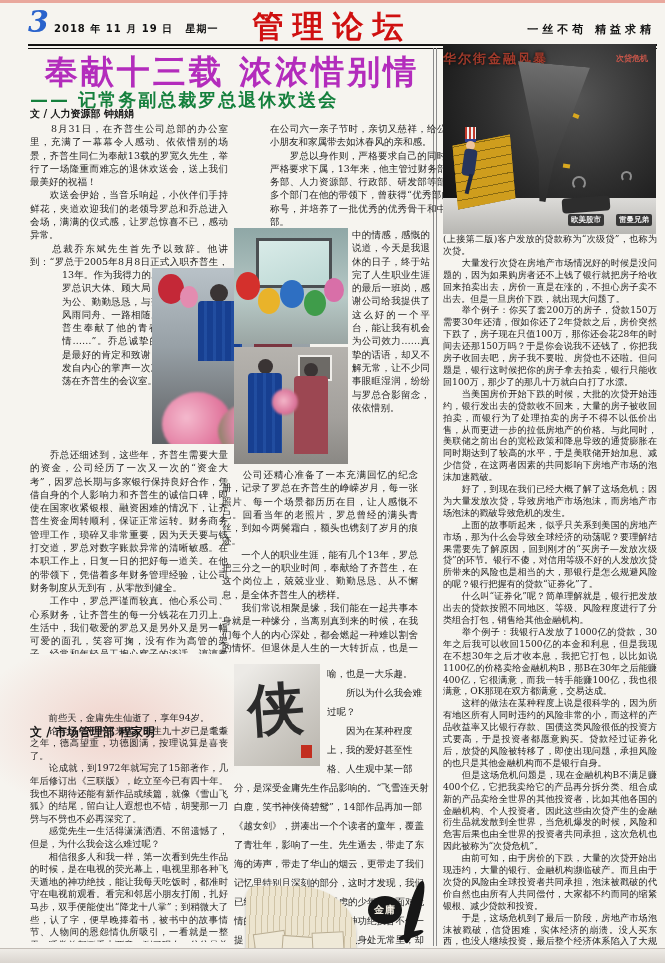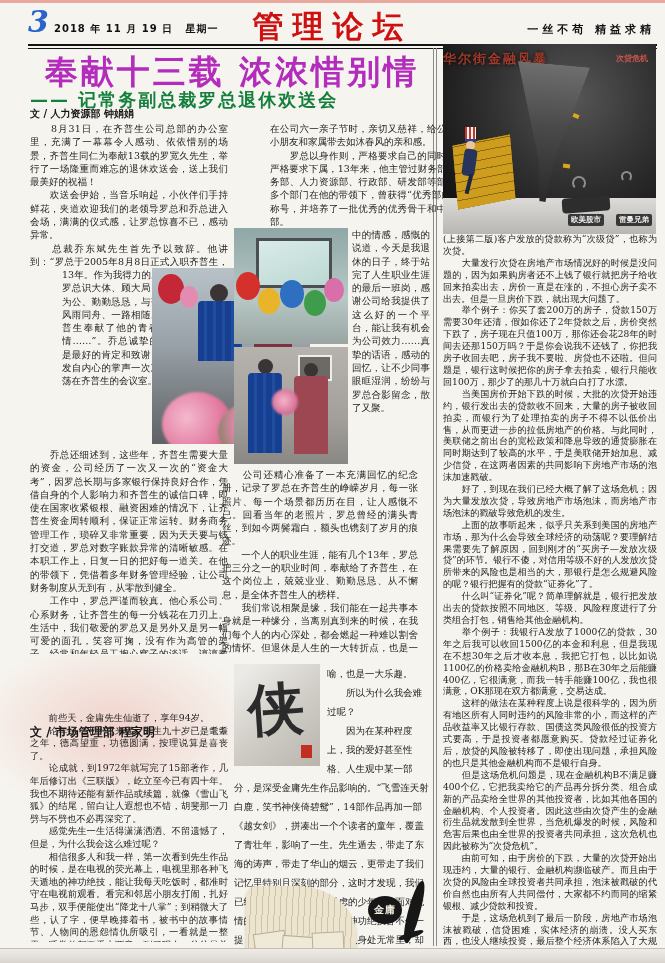--- a/index.html
+++ b/index.html
@@ -106,21 +106,21 @@
 
   <div class="tb" style="left:30px;top:122px;width:198px;height:144px;">　　8月31日，在齐普生公司总部的办公室里，充满了一幕幕令人感动、依依惜别的场景，齐普生同仁为奉献13载的罗宽久先生，举行了一场隆重而难忘的退休欢送会，送上我们最美好的祝福！
 　　欢送会伊始，当音乐响起，小伙伴们手持鲜花，夹道欢迎我们的老领导罗总和乔总进入会场，满满的仪式感，让罗总惊喜不已，感动异常。
 　　总裁乔东斌先生首先予以致辞。他讲到：“罗总于2005年8月8日正式入职齐普生，为齐普生整整服务</div>
   <div class="tb" style="left:30px;top:268px;width:118px;height:178px;margin-left:32px;">13年。作为我得力的助手，罗总识大体、顾大局，一心为公、勤勤恳恳，与齐普生风雨同舟、一路相随。为齐普生奉献了他的青春和热情……”。乔总诚挚的评价是最好的肯定和致谢，大伙发自内心的掌声一次次地回荡在齐普生的会议室。</div>
   <div class="tb" style="left:30px;top:448px;width:198px;height:206px;">　　乔总还细述到，这些年，齐普生需要大量的资金，公司经历了一次又一次的“资金大考”，因罗总长期与多家银行保持良好合作，凭借自身的个人影响力和齐普生的诚信口碑，即使在国家收紧银根、融资困难的情况下，让齐普生资金周转顺利，保证正常运转。财务商务管理工作，琐碎又非常重要，因为天天要与钱打交道，罗总对数字账款异常的清晰敏感。在本职工作上，日复一日的把好每一道关。在他的带领下，凭借着多年财务管理经验，让公司财务制度从无到有，从零散到健全。
 　　工作中，罗总严谨而较真。他心系公司、心系财务，让齐普生的每一分钱花在刀刃上。生活中，我们敬爱的罗总又是另外又是另一幅可爱的面孔，笑容可掬，没有作为高管的架子，经常和年轻员工掏心窝子的谈话、谆谆教导，把宝贵的人生经验授予年轻人。</div>
   <div class="tb" style="left:234px;top:122px;width:196px;height:104px;margin-left:36px;">在公司六一亲子节时，亲切又慈祥，给公司的小朋友和家属带去如沐春风的亲和感。
 　　罗总以身作则，严格要求自己的同时，也严格要求下属，13年来，他主管过财务部、商务部、人力资源部、行政部、研发部等部门，多个部门在他的带领下，曾获得“优秀部门”的称号，并培养了一批优秀的优秀骨干和中层干部。
 　　“人生易老天难老，岁岁重阳，今又重阳，战地黄花分外香……”罗总首先以一首诗词表达了自己心</div>
-  <div class="tb" style="left:352px;top:228px;width:78px;height:236px;">中的情感，感慨的说道，今天是我退休的日子，终于站完了人生职业生涯的最后一班岗，感谢公司给我提供了这么好的一个平台，能让我有机会为公司效力……真挚的话语，感动的回忆，让不少同事眼眶湿润，纷纷与罗总合影留念，散了又聚。</div>
+  <div class="tb" style="left:352px;top:228px;width:78px;height:236px;">中的情感，感慨的说道，今天是我退休的日子，终于站完了人生职业生涯的最后一班岗，感谢公司给我提供了这么好的一个平台，能让我有机会为公司效力……真挚的话语，却又不解无常，让不少同事眼眶湿润，纷纷与罗总合影留念，依依惜别。</div>
   <div class="tb" style="left:222px;top:468px;width:196px;height:188px;">　　公司还精心准备了一本充满回忆的纪念册，记录了罗总在齐普生的峥嵘岁月，每一张照片、每一个场景都历历在目，让人感慨不已。回看当年的老照片，罗总曾经的满头青丝，到如今两鬓霜白，额头也镌刻了岁月的痕迹。
 　　一个人的职业生涯，能有几个13年，罗总把三分之一的职业时间，奉献给了齐普生，在这个岗位上，兢兢业业、勤勤恳恳、从不懈息，是全体齐普生人的榜样。
 　　我们常说相聚是缘，我们能在一起共事本身就是一种缘分，当离别真到来的时候，在我们每个人的内心深处，都会燃起一种难以割舍的情怀。但退休是人生的一大转折点，也是一个全新的开始，我们衷心祝福罗总能够卸下工作的重担，开始新的退休生活，照顾家庭、锻炼身体，享受美好的生活！</div>
 
   <div class="ph ph-a" style="left:152px;top:268px;width:158px;height:176px;">
     <div class="balloon" style="left:6px;top:6px;width:26px;height:30px;background:#c42837;"></div>
     <div class="balloon" style="left:28px;top:18px;width:18px;height:22px;background:#e38cb0;"></div>
     <div class="head" style="left:58px;top:16px;width:18px;height:18px;"></div>
     <div class="shirt plaid" style="left:46px;top:33px;width:44px;height:60px;"></div>
     <div class="head" style="left:112px;top:22px;width:16px;height:16px;"></div>

